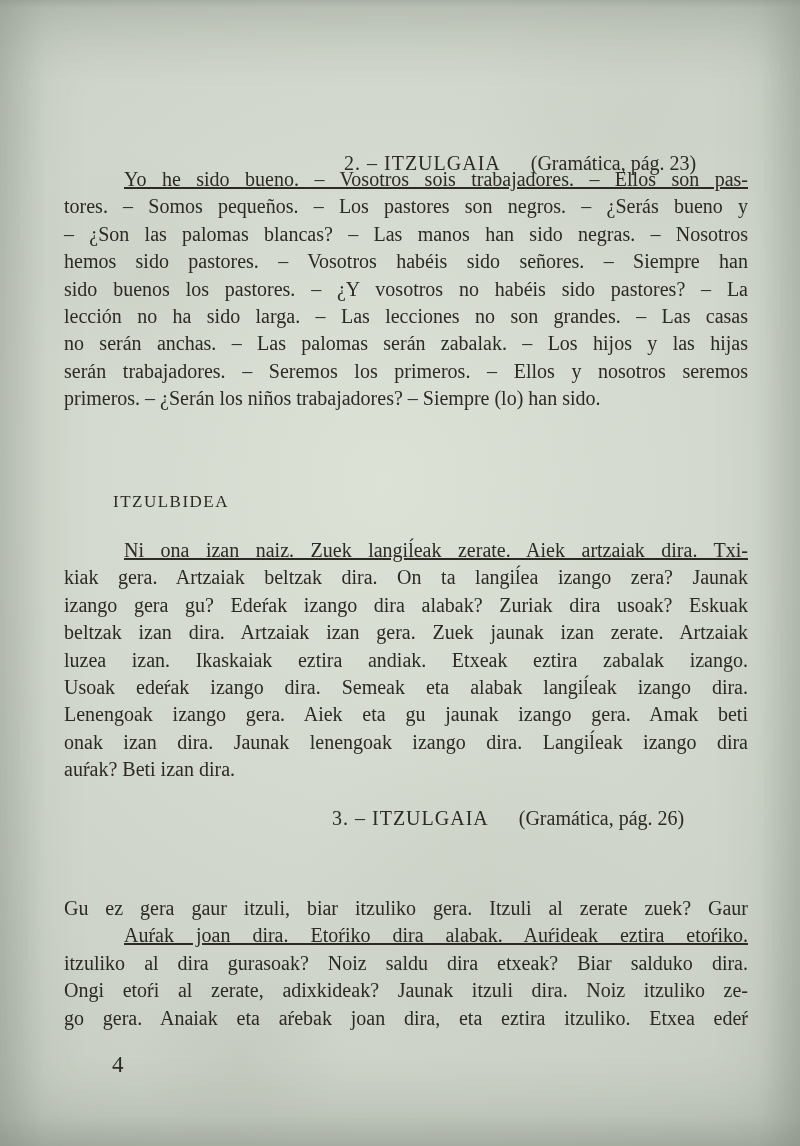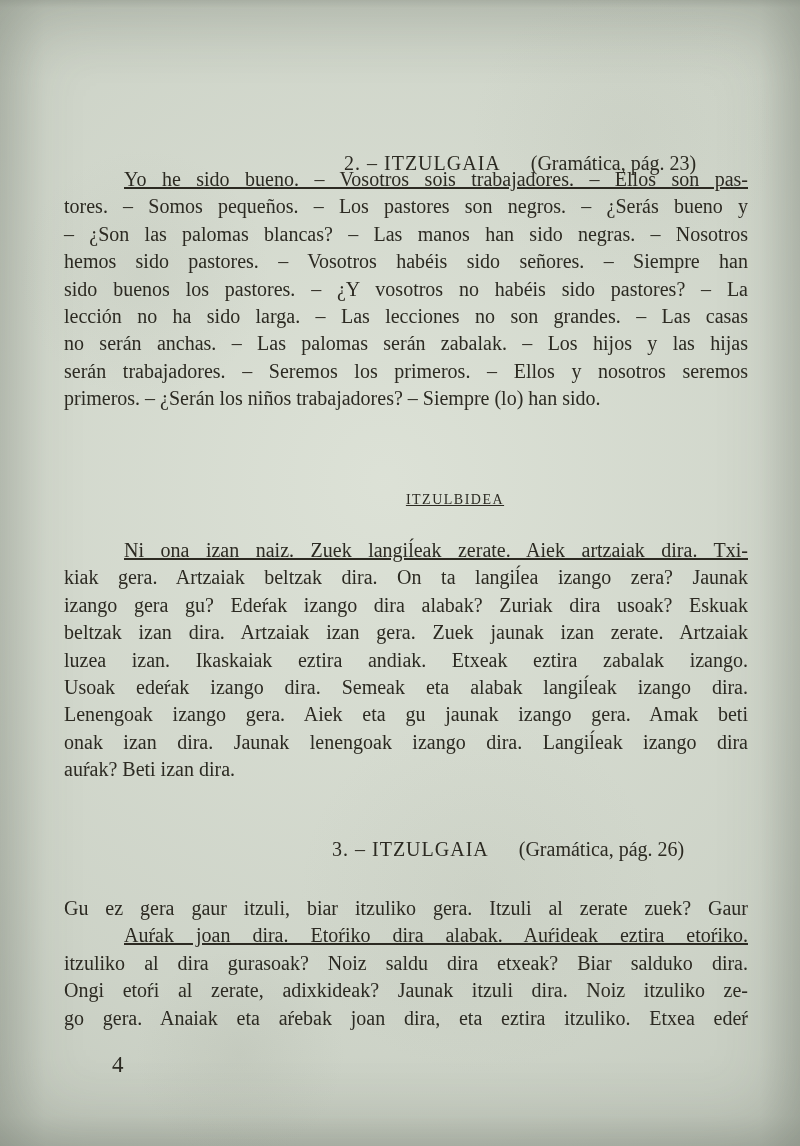--- a/index.html
+++ b/index.html
@@ -40,31 +40,30 @@
   }
   .exercise-heading {
     position: absolute;
     white-space: nowrap;
     font-size: 20px;
     display: flex;
   }
   .exercise-heading .num-title { letter-spacing: 1px; }
   .exercise-heading .gap { width: 30px; }
   #heading-ex2 { left: 344px; top: 110px; margin-top: 42px; }
-  #heading-ex3 { left: 332px; top: 838px; }
+  #heading-ex3 { left: 332px; top: 807px; }
   .center-heading {
     position: absolute;
     left: 64px;
     width: 684px;
     top: 492px;
-    text-align: center;
-    font-size: 14px;
+    text-align: left;
+    font-size: 17px;
     letter-spacing: 1.5px;
     transform: translateX(49px);
-    text-decoration: underline;
   }
   .para {
     position: absolute;
     left: 64px;
     width: 684px;
     font-size: 20px;
   }
   #para-1 { top: 166px; }
   #para-2 { top: 537px; }
   #para-3 { top: 895px; }

